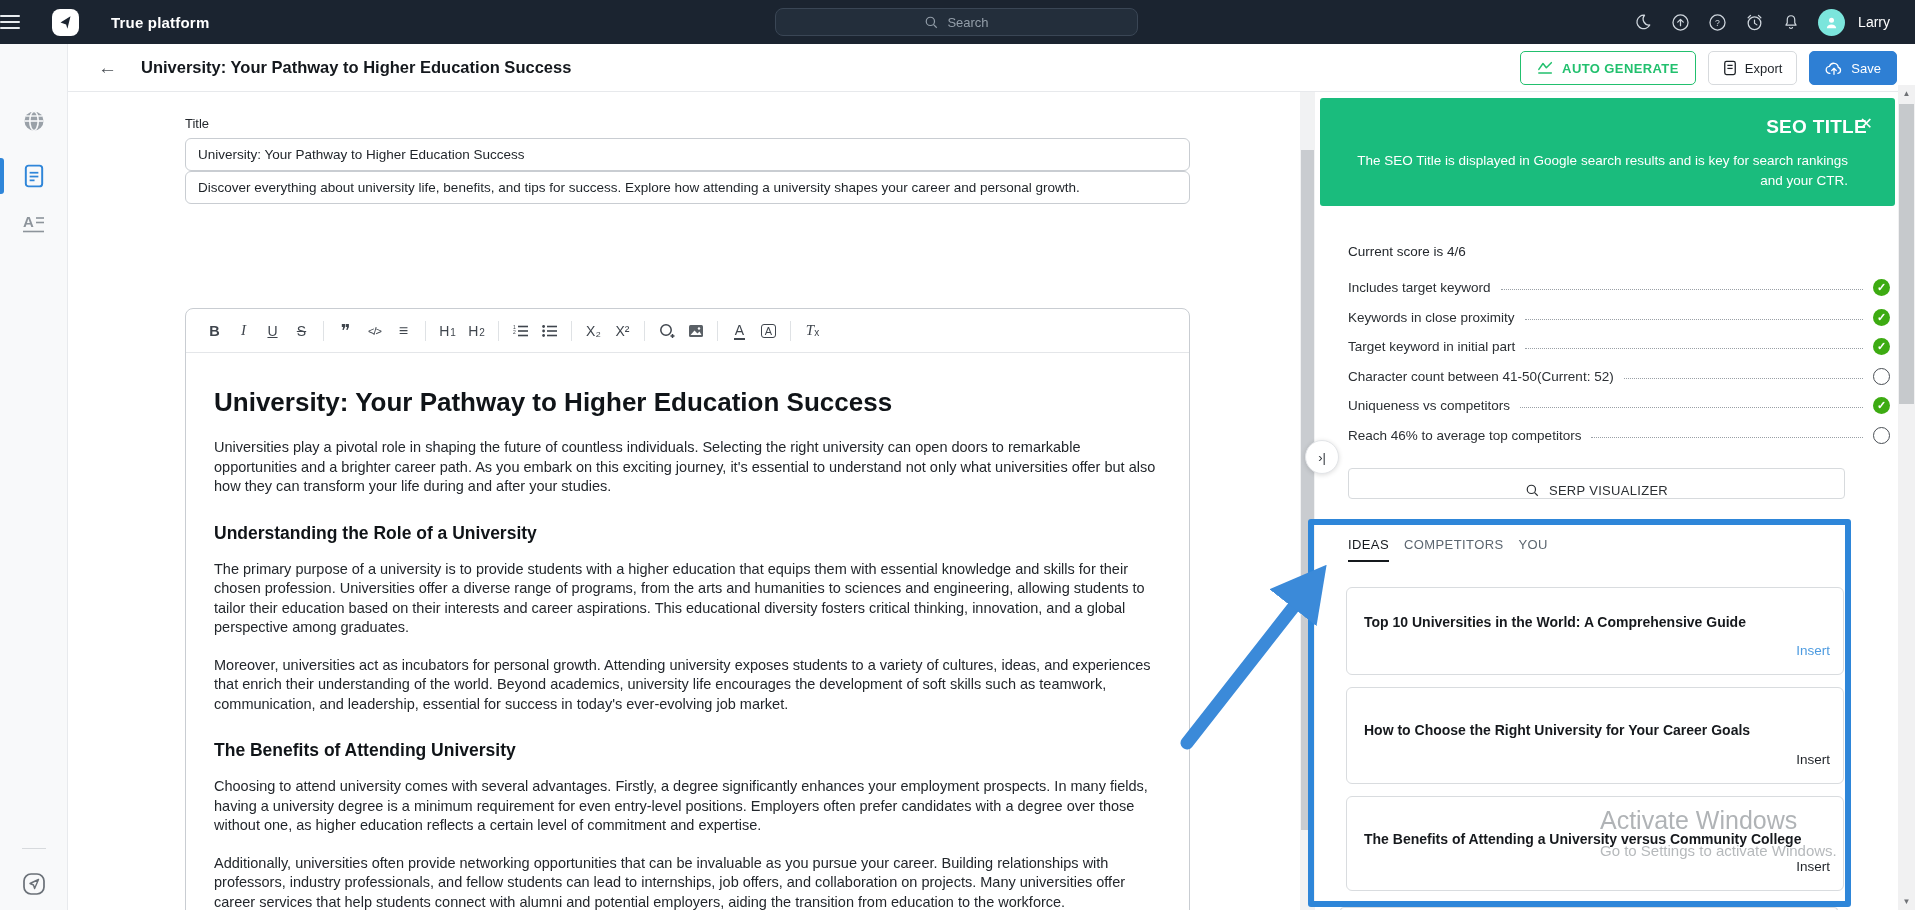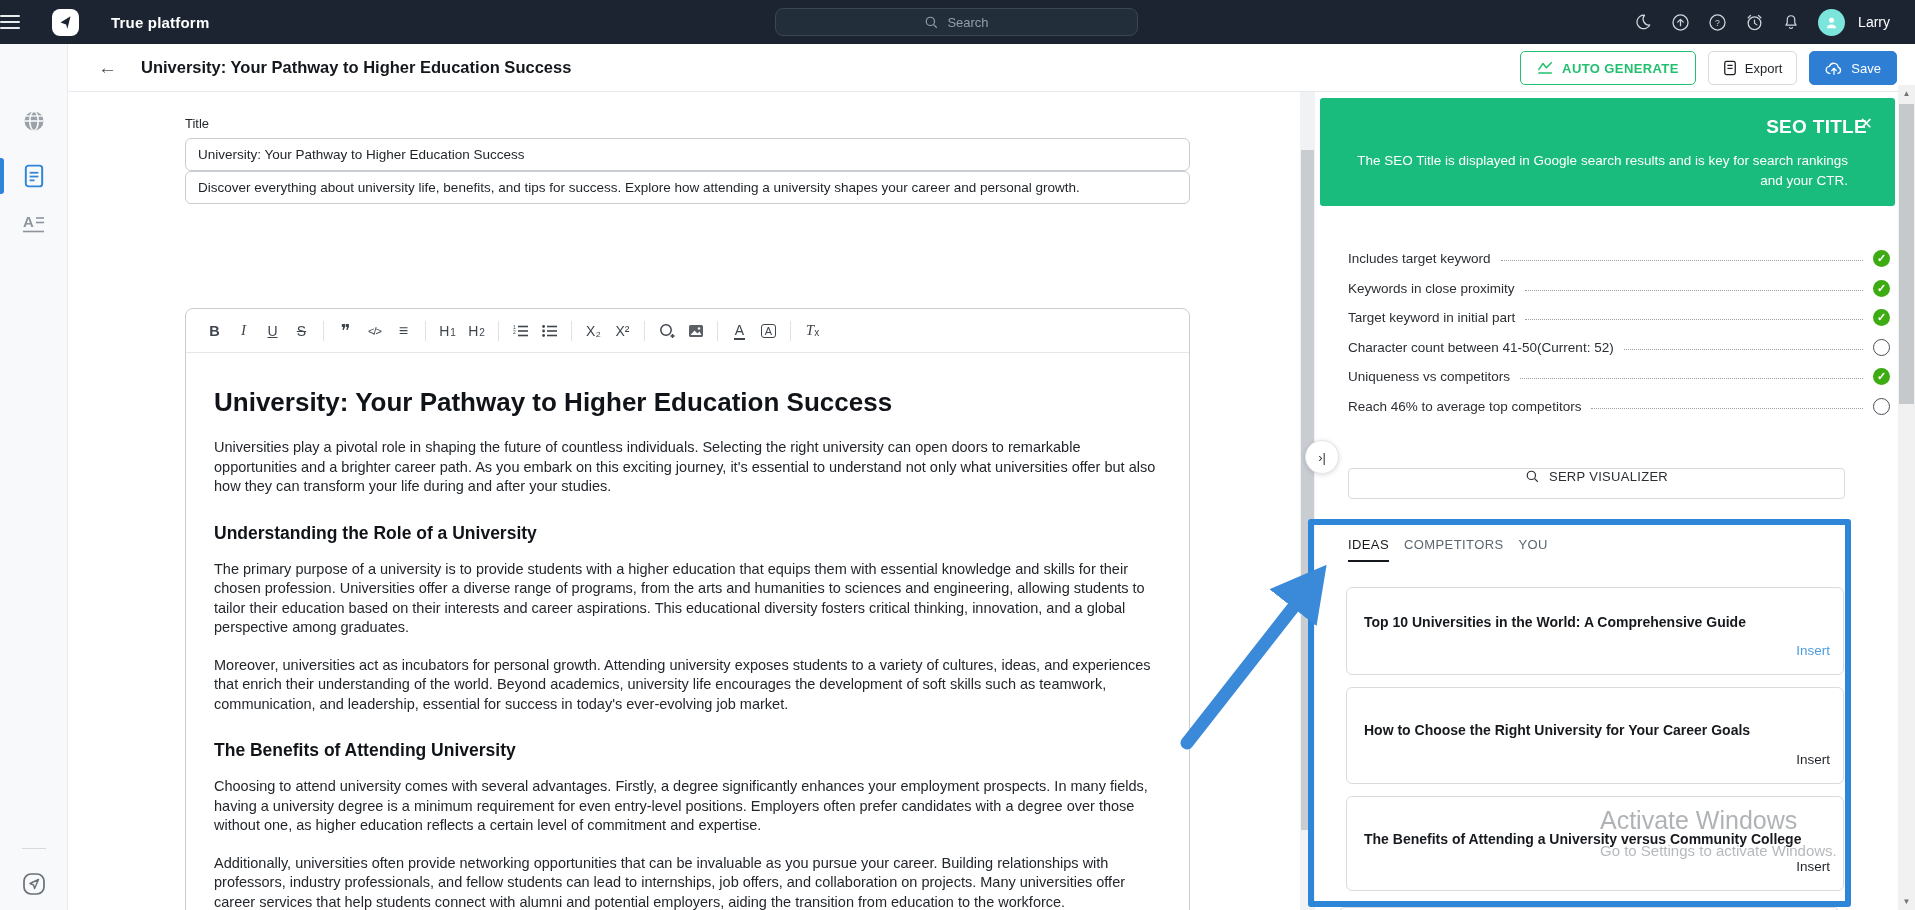--- a/index.html
+++ b/index.html
@@ -63,21 +63,21 @@
   .seo-head p { font-size:13.5px; line-height:20px; max-width:500px; }
   .seo-close { position:absolute; right:22px; top:16px; font-size:16px; cursor:pointer; color:#fff; }
   .checklist { position:absolute; left:1348px; top:244px; width:542px; }
   .score-line { font-size:13.5px; color:#24282d; margin-bottom:14px; }
   .chk-row { display:flex; align-items:center; height:29.5px; }
   .chk-label { font-size:13.5px; color:#2b2f33; white-space:nowrap; }
   .chk-leader { flex:1; border-bottom:1px dotted #9aa0a6; margin:0 10px; height:1px; transform:translateY(2px); }
   .chk-ic { width:17px; height:17px; border-radius:50%; flex:0 0 17px; }
   .chk-ic.pass { background:#3dab12; color:#fff; font-size:11px; font-weight:bold; display:flex; align-items:center; justify-content:center; }
   .chk-ic.open { background:#fff; border:1.6px solid #4a4f55; }
-  .serp-btn { position:absolute; left:1348px; top:468px; width:497px; height:31px; border:1px solid #d7dadd; border-radius:4px; background:#fff; display:flex; align-items:flex-start; justify-content:center; gap:9px; font-size:13px; color:#2b2f33; letter-spacing:.3px; cursor:pointer; }
+  .serp-btn { position:absolute; left:1348px; top:468px; width:497px; height:31px; border:1px solid #d7dadd; border-radius:4px; background:#fff; display:flex; align-items:flex-end; justify-content:center; gap:9px; font-size:13px; color:#2b2f33; letter-spacing:.3px; cursor:pointer; }
   .blue-rect { position:absolute; left:1308px; top:519px; width:543px; height:388px; border:6px solid #2e86d9; border-radius:3px; z-index:25; background:transparent; }
   .tabs { position:absolute; left:34px; top:12px; display:flex; gap:15px; }
   .tab { font-size:13px; letter-spacing:.4px; color:#5c6670; cursor:pointer; padding-bottom:8px; }
   .tab.active { color:#15191d; border-bottom:2px solid #15191d; }
   .cards { position:absolute; left:32px; top:62px; width:498px; display:flex; flex-direction:column; gap:12px; }
   .card { background:#fff; border:1px solid #d9dcdf; border-radius:6px; position:relative; }
   .card-1 { height:88px; } .card-2 { height:97px; } .card-3 { height:95px; }
   .card-title { font-size:14px; font-weight:bold; color:#16191d; padding:26px 20px 0 17px; }
   .card-2 .card-title, .card-3 .card-title { padding-top:34px; }
   .insert-link { position:absolute; right:13px; bottom:16px; font-size:13.5px; cursor:pointer; }
@@ -349,20 +349,21 @@
       <span>›|</span>
     </div>
 
   <div class="seo-head">
     <h3>SEO TITLE</h3>
     <p>The SEO Title is displayed in Google search results and is key for search rankings and your CTR.</p>
     <div class="seo-close">✕</div>
   </div>
 
   <div class="checklist">
+    <div class="score-line">Current score is 4/6</div>
     <div class="chk-row">
       <span class="chk-label">Includes target keyword</span>
         <span class="chk-leader"></span>
         <span class="chk-ic pass">✓</span>
     </div>
     <div class="chk-row">
       <span class="chk-label">Keywords in close proximity</span>
         <span class="chk-leader"></span>
         <span class="chk-ic pass">✓</span>
     </div>

